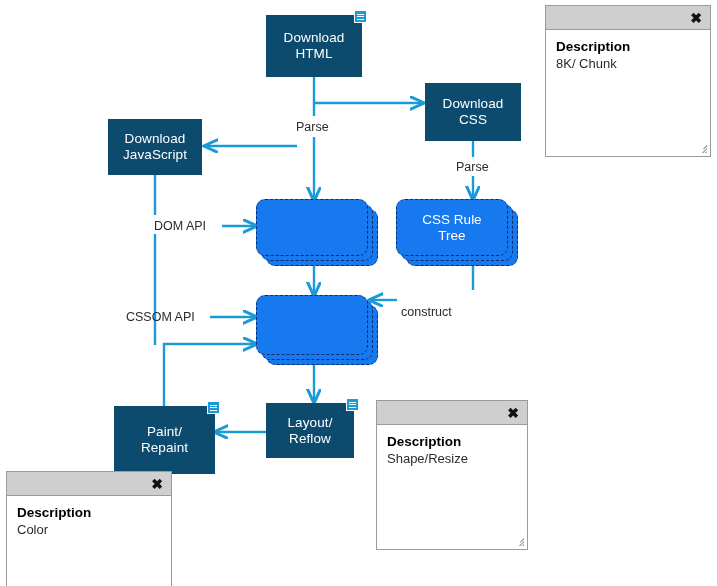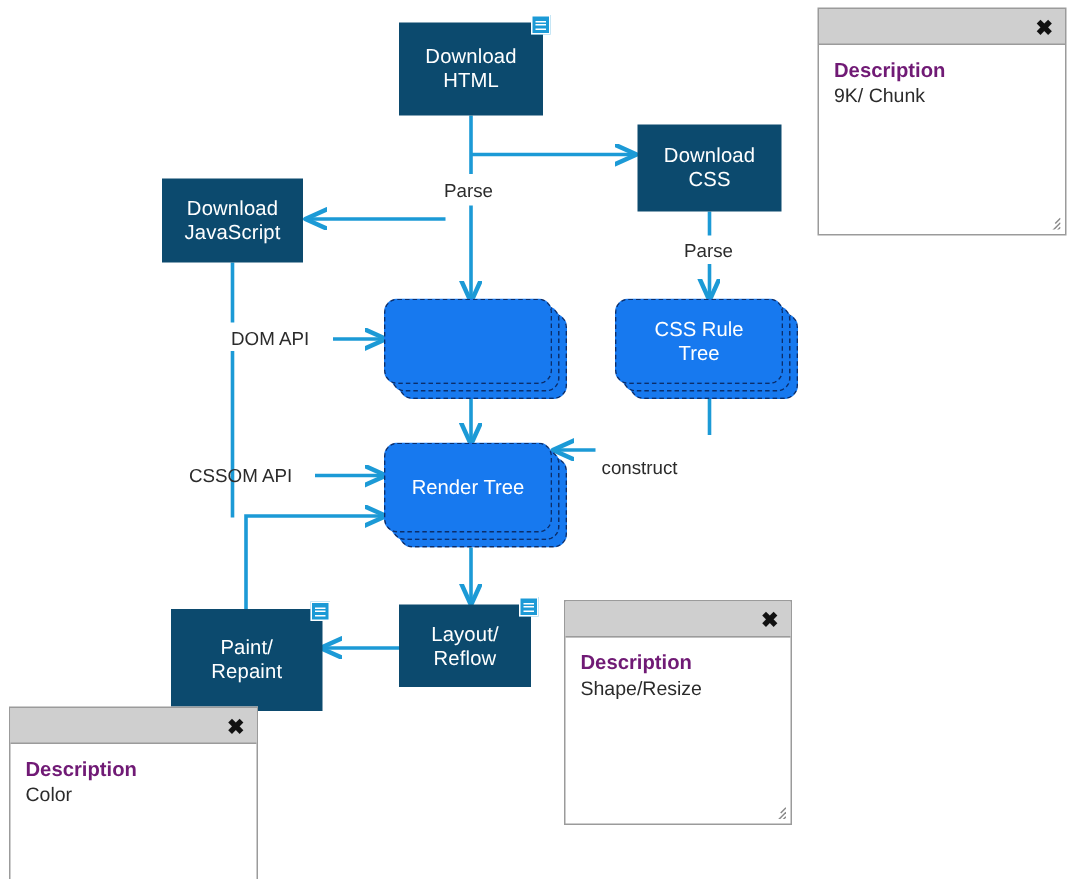--- a/index.html
+++ b/index.html
@@ -95,21 +95,21 @@
     font-size:14px;font-weight:bold;color:#111;
     line-height:1;cursor:pointer;
     font-family:"Liberation Sans", sans-serif;
   }
   .popup-body{
     flex:1 1 auto;position:relative;
     padding:9px 10px 0 10px;
     box-sizing:border-box;
   }
   .popup-title{
-    font-size:13.5px;font-weight:bold;color:#701a75;
+    font-size:13.5px;font-weight:bold;color:#000000;
     line-height:16px;margin:0 0 1px 0;
   }
   .popup-text{
     font-size:13px;color:#2b2b2b;line-height:16px;
   }
   .resize-grip{
     position:absolute;right:3px;bottom:3px;
     width:11px;height:11px;
     overflow:hidden;
   }
@@ -192,48 +192,47 @@
 Reflow</span>
     <span class="note-badge"><i></i><i></i><i></i></span>
   </div>
 
   <div class="stack" style="left:256px;top:199px;width:122px;height:67px;">
     <div class="layer l3" style="width:112px;height:57px;"></div>
     <div class="layer l2" style="width:112px;height:57px;"></div>
     <div class="layer l1" style="width:112px;height:57px;"></div>
   </div>
 
-  <div class="stack" style="left:410px;top:199px;width:122px;height:67px;">
+  <div class="stack" style="left:396px;top:199px;width:122px;height:67px;">
     <div class="layer l3" style="width:112px;height:57px;"></div>
     <div class="layer l2" style="width:112px;height:57px;"></div>
     <div class="layer l1" style="width:112px;height:57px;"></div>
     <div class="cap" style="width:112px;height:57px;">CSS Rule
 Tree</div>
   </div>
 
   <div class="stack" style="left:256px;top:295px;width:122px;height:70px;">
     <div class="layer l3" style="width:112px;height:60px;"></div>
     <div class="layer l2" style="width:112px;height:60px;"></div>
     <div class="layer l1" style="width:112px;height:60px;"></div>
-    <div class="cap" style="width:112px;height:60px;">Render Tree</div>
   </div>
 
   <div class="wire-label" style="left:296px;top:120px;">Parse</div>
   <div class="wire-label" style="left:456px;top:160px;">Parse</div>
   <div class="wire-label" style="left:154px;top:219px;">DOM API</div>
   <div class="wire-label" style="left:126px;top:310px;">CSSOM API</div>
   <div class="wire-label" style="left:401px;top:292px;margin-top:13px;">construct</div>
 
   <div class="popup" style="left:545px;top:5px;width:166px;height:152px;">
     <div class="popup-bar">
       <span class="popup-close">✖</span>
     </div>
     <div class="popup-body">
       <div class="popup-title">Description</div>
-      <div class="popup-text">9K/ Chunk</div>
+      <div class="popup-text">8K/ Chunk</div>
       <span class="resize-grip">
         <i></i>
           <i></i>
           <i></i>
       </span>
     </div>
   </div>
 
   <div class="popup" style="left:376px;top:400px;width:152px;height:150px;">
     <div class="popup-bar">

